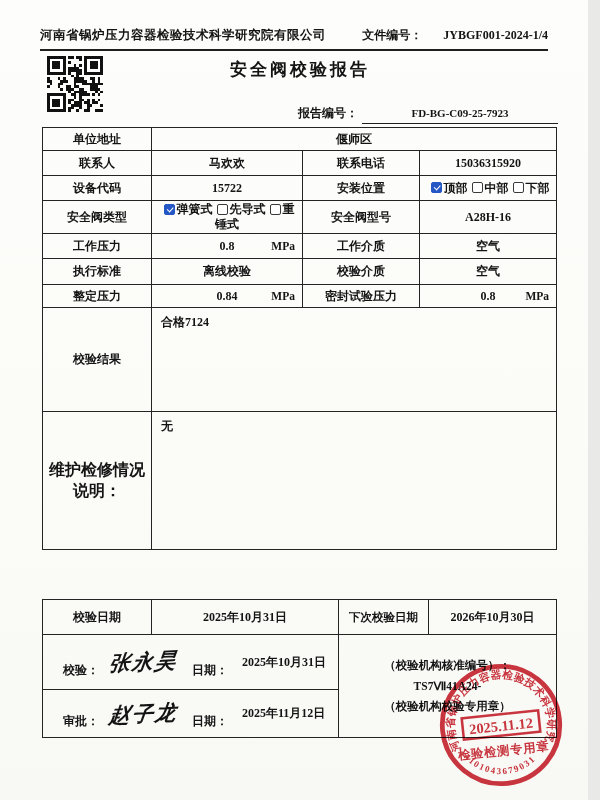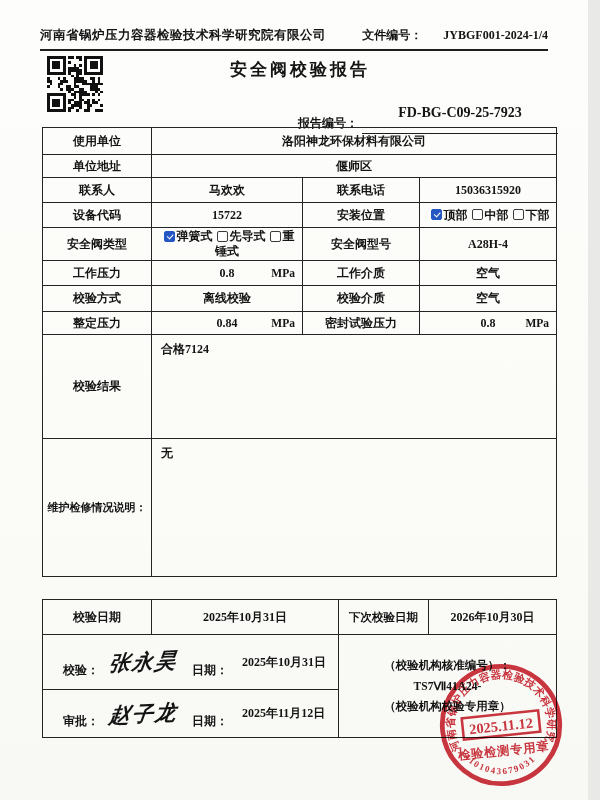--- a/index.html
+++ b/index.html
@@ -18,22 +18,22 @@
   .company { font-size:12.5px; font-weight:bold; letter-spacing:0.5px; }
   .doc-no { font-size:12px; font-weight:bold; white-space:nowrap; }
   .doc-no .lbl { margin-right:18px; }
   
   .qr { position:absolute; left:47px; top:56px; width:56px; height:56px; }
   .qr svg { width:56px; height:56px; }
   .title { position:absolute; left:0; top:58px; width:600px; margin:0; text-align:center;
            font-size:17px; font-weight:bold; letter-spacing:3px; }
   .report-no-row { position:absolute; left:298px; top:105px; width:260px; display:flex; align-items:flex-end; }
   .report-no-row .lbl { font-size:12px; font-weight:bold; white-space:nowrap; padding-bottom:2px; }
-  .report-no-row .val { flex:1; text-align:center; font-size:14px; font-weight:bold;
-                        border-bottom:1.5px solid #1f1f1f; padding-bottom:12px; margin-left:4px; }
+  .report-no-row .val { flex:1; text-align:center; font-size:11px; font-weight:bold;
+                        border-bottom:1.5px solid #1f1f1f; padding-bottom:4px; margin-left:4px; }
   
   table { position:absolute; left:42px; border-collapse:collapse; table-layout:fixed; width:514px; }
   table.main { top:127px; }
   table.bottom { top:599px; }
   td { border:1.5px solid #242424; padding:1px 3px; overflow:hidden; }
   td.lab { text-align:center; font-weight:bold; font-size:12px; }
   td.val { text-align:center; font-weight:bold; font-size:12px; }
   td.unitc { position:relative; }
   td.unitc .unit { position:absolute; right:7px; top:50%; transform:translateY(-50%); font-size:11.5px; font-weight:bold; }
   td.bigc { vertical-align:top; text-align:left; padding:6px 9px; font-size:12px; font-weight:bold; }
@@ -218,24 +218,20 @@
   </div>
 
   <table class="main">
     <colgroup>
         <col style="width:109px">
         <col style="width:151px">
         <col style="width:117px">
         <col style="width:137px">
       </colgroup>
     <tbody>
-        <tr style="height:27px">
-      <td class="lab">使用单位</td>
-      <td class="val" colspan="3">洛阳神龙环保材料有限公司</td>
-    </tr>
     <tr style="height:23px">
       <td class="lab">单位地址</td>
       <td class="val" colspan="3">偃师区</td>
     </tr>
     <tr style="height:25px">
       <td class="lab">联系人</td>
       <td class="val">马欢欢</td>
       <td class="lab">联系电话</td>
       <td class="val">15036315920</td>
     </tr>
@@ -246,46 +242,46 @@
       <td class="val cbrow">
         <span class="cb checked"></span><span>顶部</span><span class="cb"></span><span>中部</span><span class="cb"></span><span>下部</span>
       </td>
     </tr>
     <tr style="height:29px">
       <td class="lab">安全阀类型</td>
       <td class="val cbrow">
         <span class="cb checked"></span><span>弹簧式</span><span class="cb"></span><span>先导式</span><span class="cb"></span><span>重锤式</span>
       </td>
       <td class="lab">安全阀型号</td>
-      <td class="val">A28H-4</td>
+      <td class="val">A28H-16</td>
     </tr>
     <tr style="height:25px">
       <td class="lab">工作压力</td>
       <td class="val unitc"><span>0.8</span><span class="unit">MPa</span></td>
       <td class="lab">工作介质</td>
       <td class="val">空气</td>
     </tr>
     <tr style="height:26px">
-      <td class="lab">校验方式</td>
+      <td class="lab">执行标准</td>
       <td class="val">离线校验</td>
       <td class="lab">校验介质</td>
       <td class="val">空气</td>
     </tr>
     <tr style="height:23px">
       <td class="lab">整定压力</td>
       <td class="val unitc"><span>0.84</span><span class="unit">MPa</span></td>
       <td class="lab">密封试验压力</td>
       <td class="val unitc"><span>0.8</span><span class="unit">MPa</span></td>
     </tr>
     <tr style="height:104px">
       <td class="lab">校验结果</td>
       <td class="bigc" colspan="3">合格7124</td>
     </tr>
     <tr style="height:138px">
-      <td class="lab" style="font-size:11px">维护检修情况说明：</td>
+      <td class="lab" style="font-size:16px">维护检修情况说明：</td>
       <td class="bigc" colspan="3">无</td>
     </tr>
   </tbody>
     </table>
 
   <table class="bottom">
     <colgroup>
         <col style="width:109px">
         <col style="width:187px">
         <col style="width:90px">

